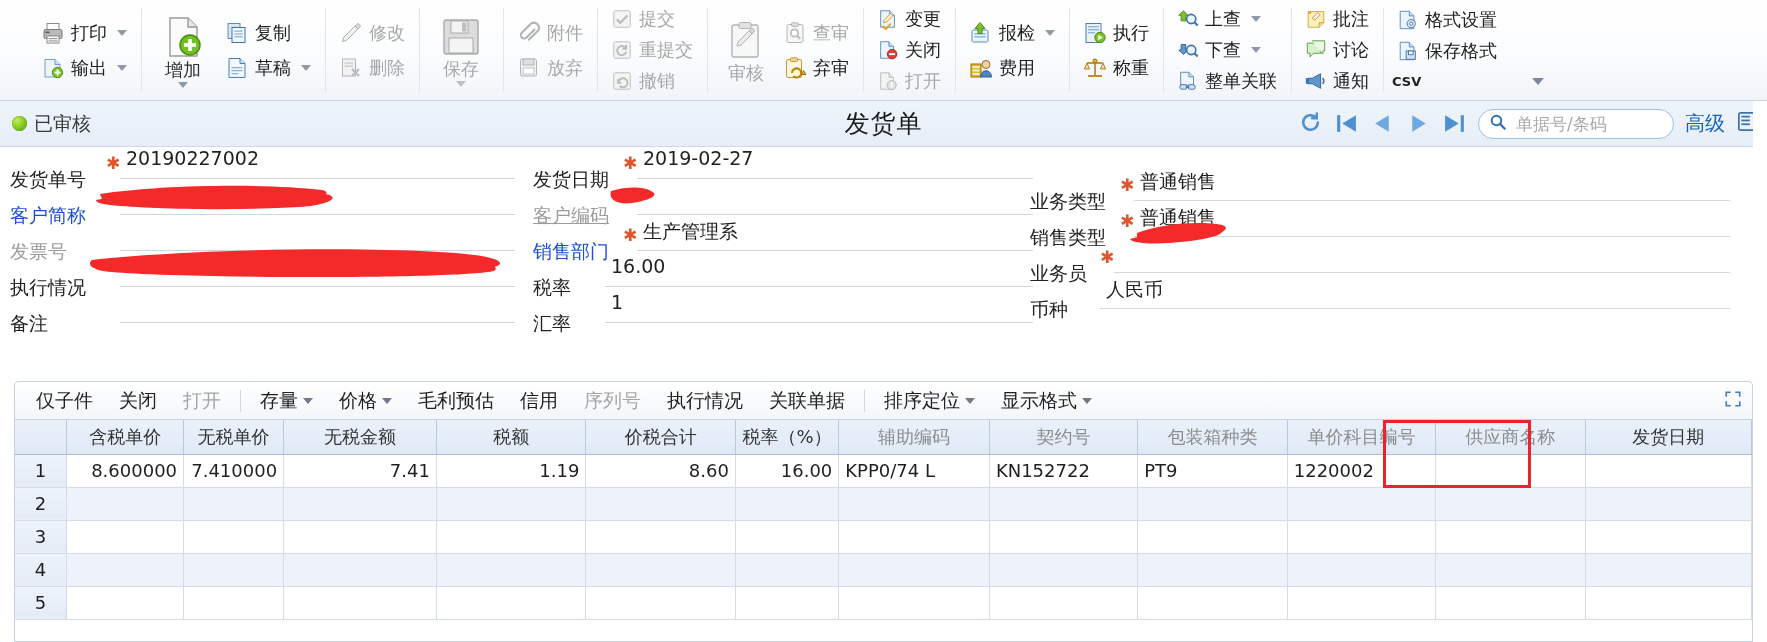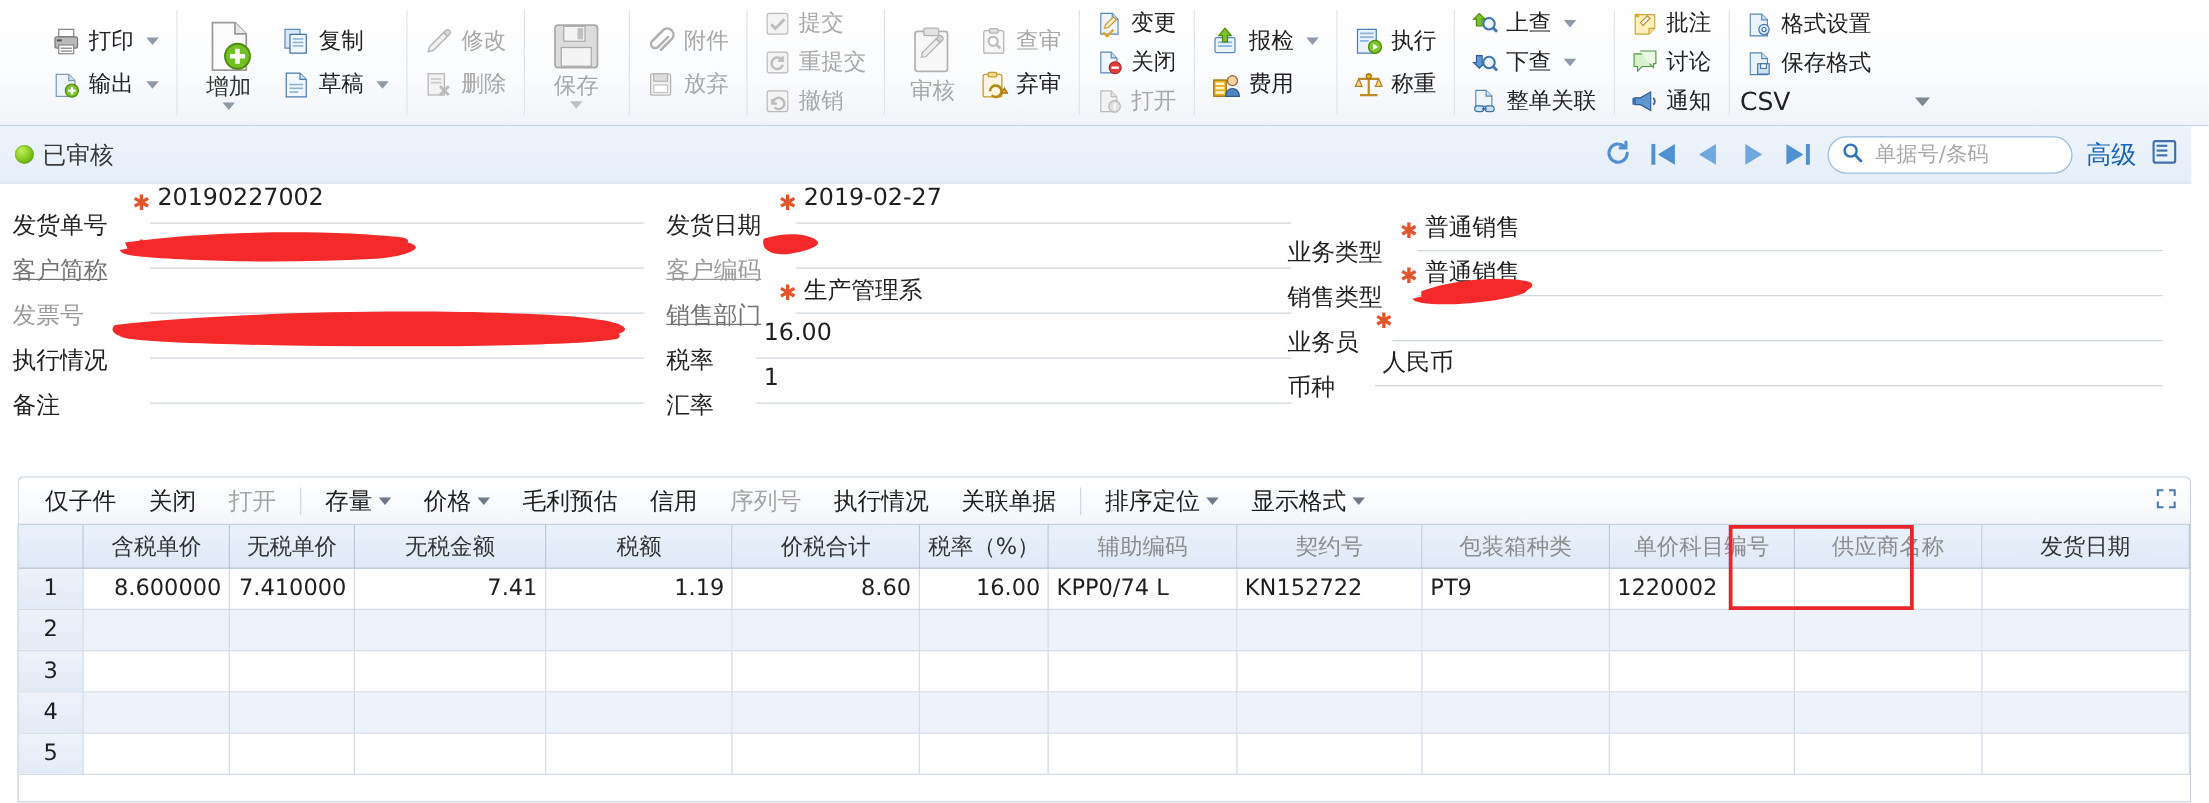--- a/index.html
+++ b/index.html
@@ -56,21 +56,21 @@
     width: 0; height: 0; margin-top: 2px;
     border-left: 5px solid transparent; border-right: 5px solid transparent;
     border-top: 6px solid #8f9aa8;
   }
   .bigcaret.dis { border-top-color: #c0c0c0; }
 
   
   .ic { position: relative; display: inline-block; flex: 0 0 auto; }
   .ic svg { display: block; }
 
-  .csvrow { font-size: 20px; color: #222; display:flex; align-items:center; gap:4px;}
+  .csvrow { font-size: 13px; color: #222; display:flex; align-items:center; gap:4px;font-weight:bold;}
   .csvbar {
     display: flex; align-items: center; justify-content: space-between;
     width: 152px; height: 26px;
   }
   .csvcaret {
     width: 0; height: 0;
     border-left: 6px solid transparent; border-right: 6px solid transparent;
     border-top: 7px solid #7d8896;
   }
 
@@ -89,21 +89,21 @@
     width: 15px; height: 15px; border-radius: 50%;
     background: radial-gradient(circle at 34% 30%, #c4ee5a 0%, #7dc61a 55%, #55940d 100%);
     box-shadow: inset 0 0 1px #3f7a05;
   }
   .doctitle {
     position: absolute; left: 0; right: 0; text-align: center;
     font-size: 25px; color: #1b1b1b; letter-spacing: 1px;
     pointer-events: none;
   }
   .navzone {
-    position: absolute; right: 24px; display: flex; align-items: center; gap: 11px;
+    position: absolute; right: 8px; display: flex; align-items: center; gap: 11px;
   }
   .navbtn { cursor: default; display: flex; align-items: center; }
   .searchbox {
     display: flex; align-items: center; gap: 7px;
     width: 196px; height: 30px; padding: 0 10px;
     background: #fff; border: 1px solid #9cc0e0; border-radius: 15px;
   }
   .searchbox input {
     border: 0; outline: 0; background: transparent;
     font-size: 17px; color: #333; width: 140px;
@@ -116,21 +116,21 @@
   .form {
     position: absolute; left: 0; top: 147px; width: 1767px; height: 182px;
     background: #fff;
   }
   .fcol { position: absolute; top: 0; }
   .frow { position: relative; height: 36px; display: flex; align-items: flex-start; }
   .flabel {
     font-size: 19px; color: #1a1a6e; white-space: nowrap;
     text-align: left; padding-top: 20px;
   }
-  .flabel.link { color: #737373; text-decoration: underline; }
+  .flabel.link { color: #1d4ed8; }
   .flabel.gray { color: #9b9b9b; }
   .flabel.graylink { color: #9b9b9b; text-decoration: underline; }
   .flabel.plain { color: #222; }
   .star { color: #e0552b; font-size: 17px; padding-top: 6px; width: 14px; text-align:center;}
   .fval {
     flex: 1; font-size: 19px; color: #1f1f1f;
     border-bottom: 1px solid #cfd6de;
     padding: 0 0 4px 6px; height: 32px; white-space: nowrap; overflow: hidden;
   }
 
@@ -615,20 +615,21 @@
     </div>
   </div>
 
 </div>
 
 <div class="titlebar">
   <div class="status">
     <span class="statusdot"></span>
     <span>已审核</span>
   </div>
+  <div class="doctitle">发货单</div>
   <div class="navzone">
     <span class="navbtn">
       <svg width="25" height="25" viewBox="0 0 24 24">
         <path d="M19 11a7 7 0 1 1-2.1-5" fill="none" stroke="#4f90d0" stroke-width="2.4" stroke-linecap="round"></path>
         <path d="M18 2.5V7h-4.5" fill="none" stroke="#4f90d0" stroke-width="2.4" stroke-linecap="round"></path>
       </svg>
     </span>
     <span class="navbtn">
       <svg width="25" height="25" viewBox="0 0 24 24">
         <rect x="3" y="4" width="3" height="16" fill="#4f90d0"></rect>

